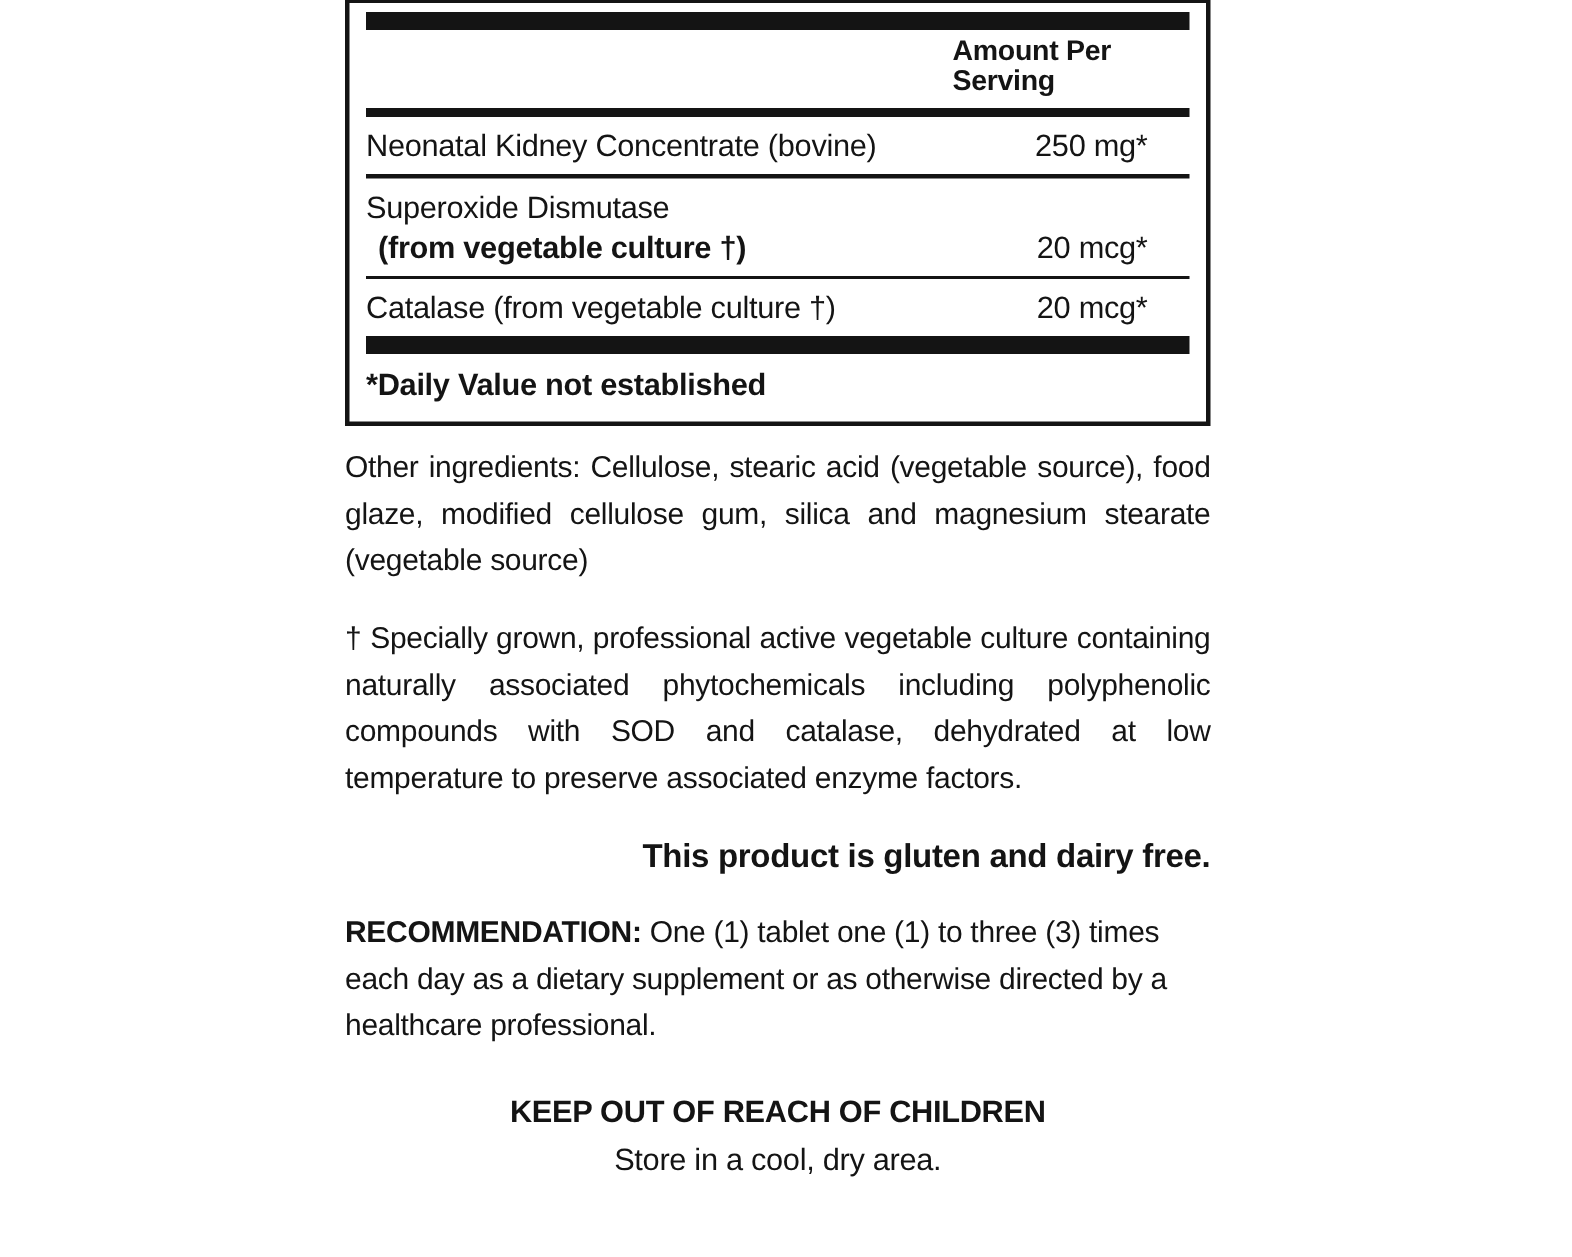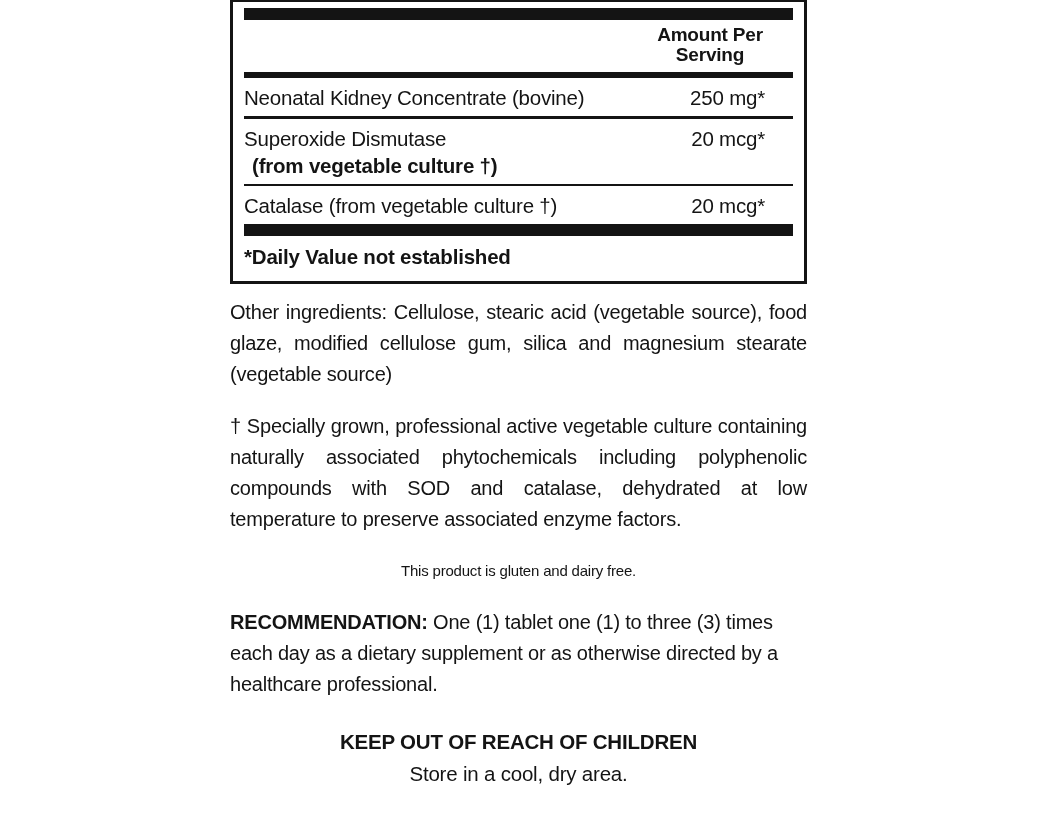--- a/index.html
+++ b/index.html
@@ -28,30 +28,30 @@
   .rule-thin { height:2.5px; background:#141414; }
 
   .header-row {
     display:flex;
     justify-content:flex-end;
     padding:5px 0 7px 0;
   }
   .amount-header {
     width:150px;
     margin-right:8px;
-    text-align:center;
+    text-align:left;
     font-weight:bold;
     font-size:19px;
     line-height:20px;
   }
 
   .fact-row {
     display:flex;
     justify-content:space-between;
-    align-items:flex-start;
+    align-items:flex-end;
     padding:6px 0 5px 0;
     font-size:20.5px;
     line-height:27px;
   }
   .fact-name { flex:1 1 auto; }
   .fact-name .sub-line { padding-left:8px;font-weight:bold; }
   .fact-amount {
     flex:0 0 auto;
     white-space:nowrap;
     padding-right:28px;
@@ -68,23 +68,23 @@
     line-height:31px;
     text-align:justify;
     letter-spacing:-0.2px;
   }
   .para .lead { font-weight:normal; }
   .other-ingredients { margin-top:13px; }
   .culture-note { margin-top:21px; }
 
   .gluten-line {
     margin-top:23px;
-    text-align:center;
-    font-weight:normal;
-    font-size:15px;
+    text-align:right;
+    font-weight:bold;
+    font-size:22px;
     line-height:25px;
     letter-spacing:-0.2px;
   }
 
   .recommendation {
     margin-top:24px;
     font-size:20px;
     line-height:31px;
     text-align:left;
     letter-spacing:-0.2px;

